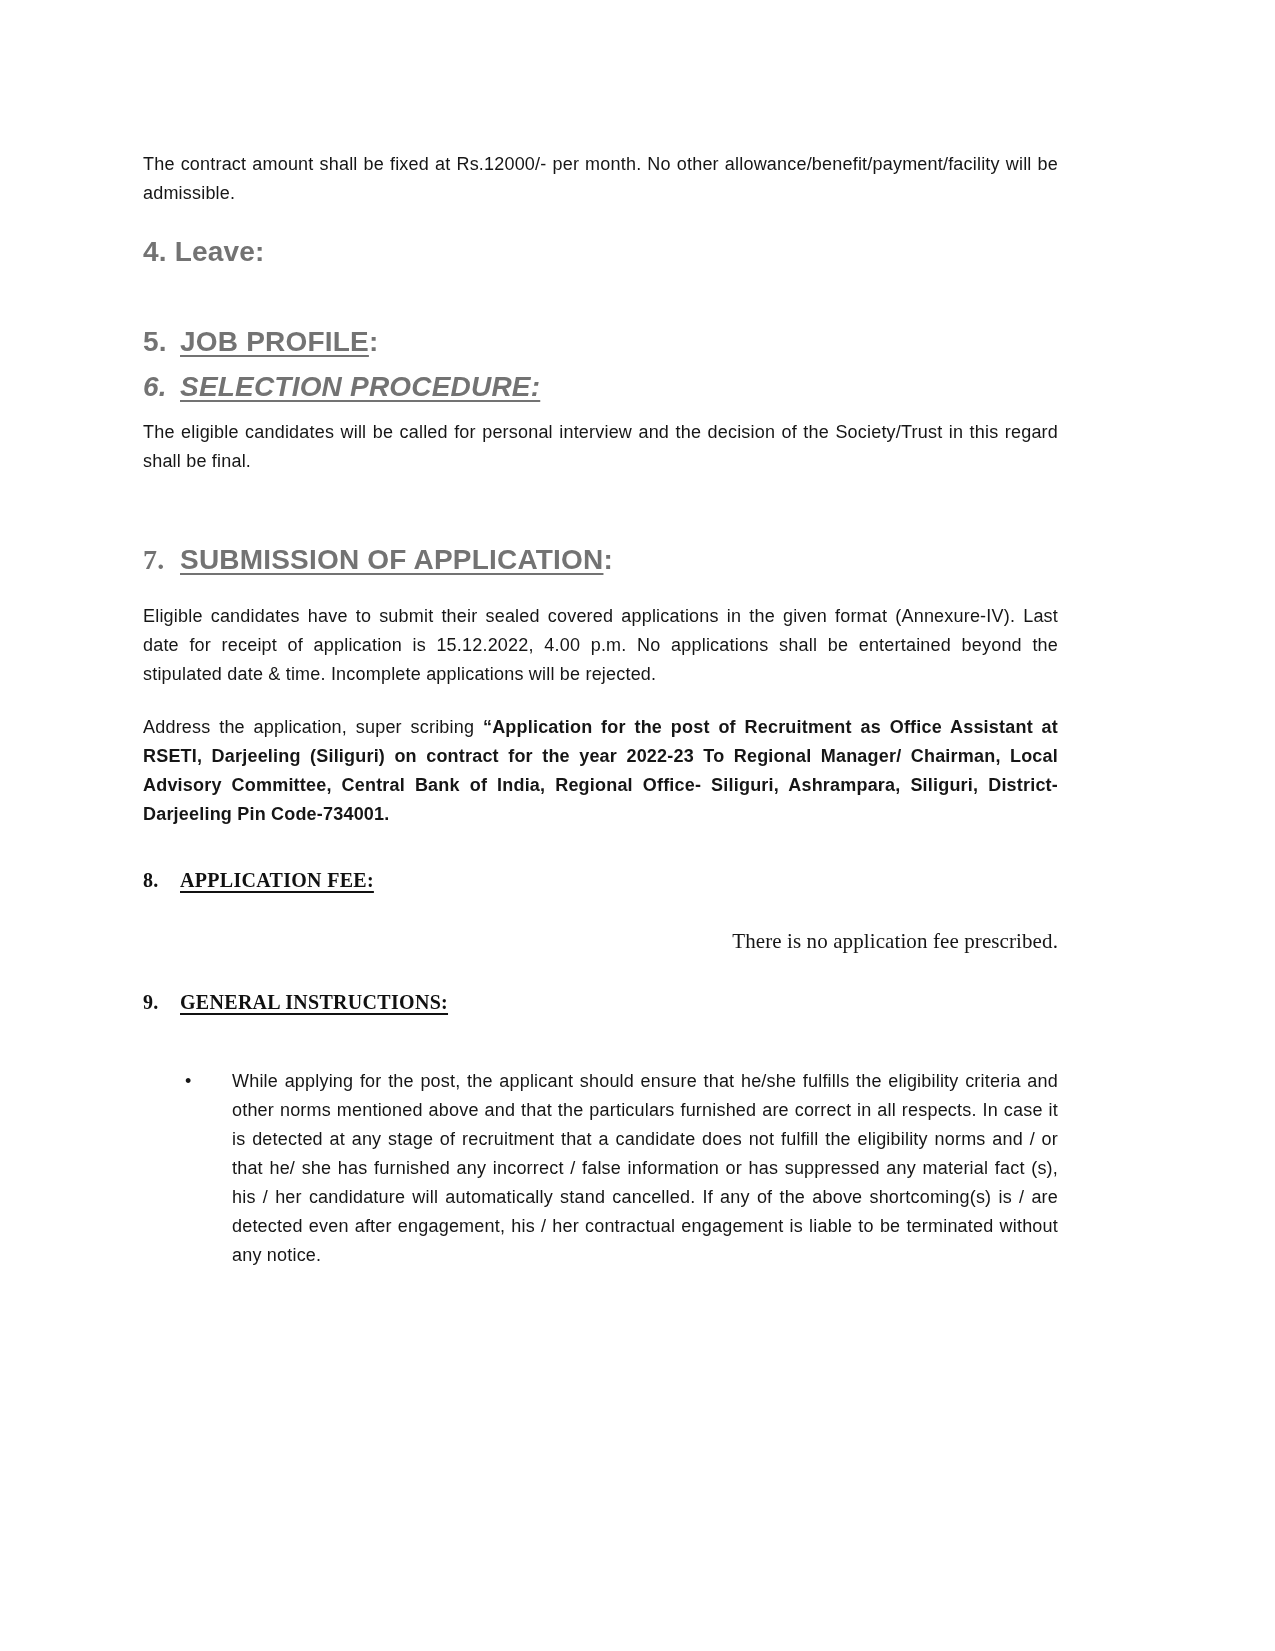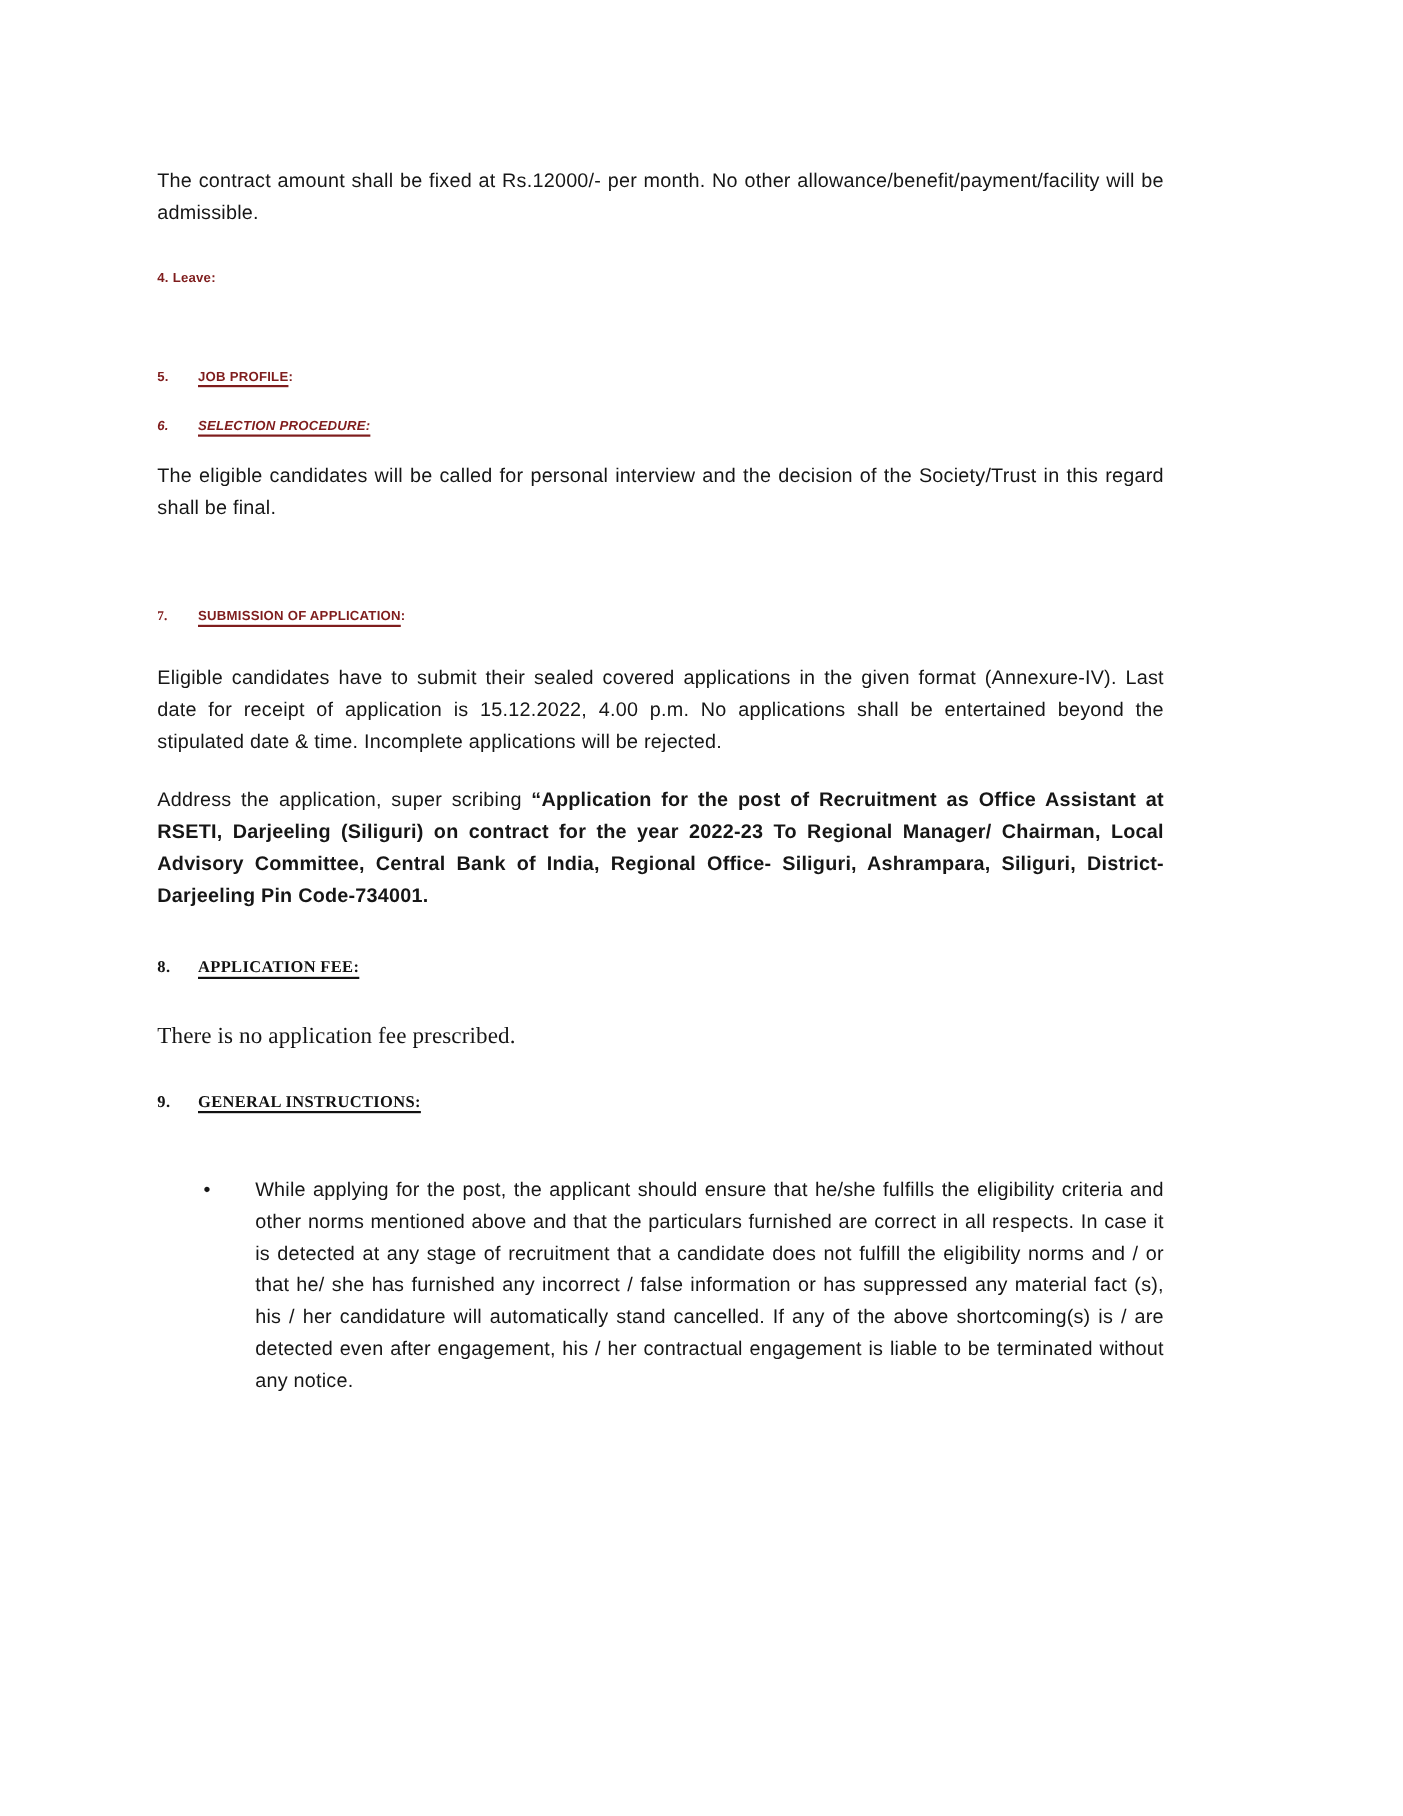--- a/index.html
+++ b/index.html
@@ -23,23 +23,23 @@
     margin: 0;
     text-align: justify;
   }
   .bold { font-weight: bold; }
 
   
   .g-heading {
     margin: 0;
     font-family: "Liberation Sans", sans-serif;
     font-weight: bold;
-    font-size: 12px;
+    font-size: 28px;
     line-height: 28px;
-    color: #7f1d1d;
+    color: #737373;
   }
   .h-num {
     display: inline-block;
     min-width: 37px;
   }
   .h-num-serif {
     display: inline-block;
     min-width: 37px;
     font-family: "Liberation Serif", serif;
   }
@@ -47,31 +47,31 @@
     text-decoration: underline;
     text-underline-offset: 4px;
     text-decoration-thickness: 2px;
   }
 
   
   .serif-heading {
     margin: 0;
     font-family: "Liberation Serif", serif;
     font-weight: bold;
-    font-size: 15px;
+    font-size: 20px;
     line-height: 30px;
     color: #111111;
     letter-spacing: 0.3px;
   }
   .serif-text {
     font-family: "Liberation Serif", serif;
     font-size: 21px;
     line-height: 28px;
     letter-spacing: 0.1px;
-    text-align: left;
+    text-align: right;
   }
 
   
   .mt-leave-h       { margin-top: 30px; }
   .mt-leave-p       { margin-top: 5px; }
   .mt-h5            { margin-top: 62px; }
   .mt-job-p         { margin-top: 17px; }
   .mt-h6            { margin-top: 17px; font-style: italic; }
   .mt-sel-p         { margin-top: 17px; }
   .mt-h7            { margin-top: 70px; }

